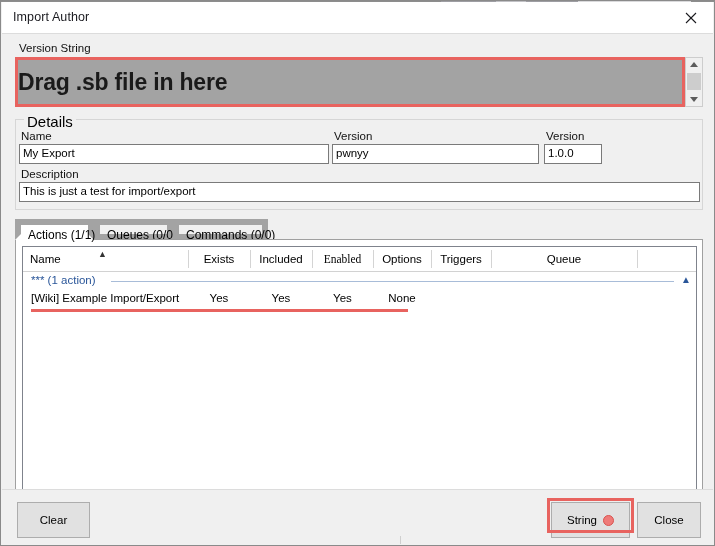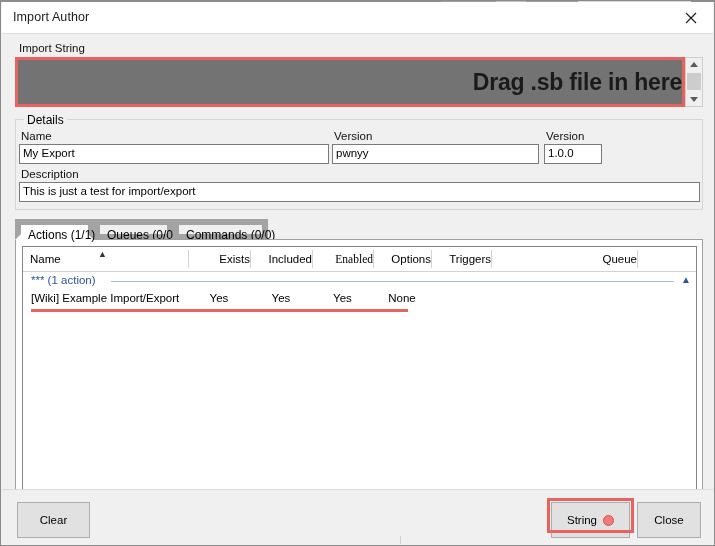--- a/index.html
+++ b/index.html
@@ -113,24 +113,24 @@
     top: 23px;
     width: 670px;
     height: 50px;
     border: 3px solid #e8635f;
     background: #ffffff;
     box-sizing: border-box;
   }
   #import-string-inner {
     position: absolute;
     inset: 0;
-    background: #737373;
+    background: #a3a3a3;
     display: flex;
     align-items: center;
-    justify-content: flex-end;
+    justify-content: flex-start;
   }
   #import-placeholder {
     font-size: 23px;
     font-weight: bold;
     color: #1a1a1a;
     letter-spacing: -.2px;
   }
 
   
   #import-scrollbar {
@@ -179,21 +179,21 @@
     height: 91px;
     border: 1px solid #d6d6d6;
     box-sizing: border-box;
   }
   #details-legend {
     position: absolute;
     left: 22px;
     top: 79px;
     background: #f0f0f0;
     padding: 0 3px;
-    font-size: 12px;
+    font-size: 15px;
   }
 
   .field {
     position: absolute;
     box-sizing: border-box;
     border: 1px solid #7a7a7a;
     background: #ffffff;
     height: 20px;
     font-size: 11.5px;
     padding: 2px 0 4px 3px;
@@ -277,21 +277,21 @@
     height: 24px;
     box-sizing: border-box;
     font-size: 11.5px;
     color: #000;
     display: flex;
     align-items: center;
     cursor: pointer;
     white-space: nowrap;
   }
   .col .coltext { width: 100%; }
-  .col.center .coltext { text-align: right; }
+  .col.center .coltext { text-align: center; }
   .col.left .coltext { padding-left: 7px; }
   .col-sep {
     position: absolute;
     top: 3px;
     width: 1px;
     height: 18px;
     background: #d4d4d4;
   }
   #sort-caret {
     position: absolute;
@@ -429,21 +429,21 @@
       <svg width="12" height="12" viewBox="0 0 12 12">
         <line x1="1" y1="1" x2="11" y2="11" stroke="#1b1b20" stroke-width="1.1"></line>
         <line x1="11" y1="1" x2="1" y2="11" stroke="#1b1b20" stroke-width="1.1"></line>
       </svg>
     </div>
   </div>
   <div id="titlebar-sep"></div>
 
   <div id="content">
 
-    <div class="lbl" id="lbl-import-string">Import String</div>
+    <div class="lbl" id="lbl-import-string">Version String</div>
 
     <div id="import-string-wrap">
       <div id="import-string-inner">
         <span id="import-placeholder">Drag .sb file in here</span>
       </div>
     </div>
 
     <div id="import-scrollbar">
       <div class="sb-arrow up">
           <i></i>

